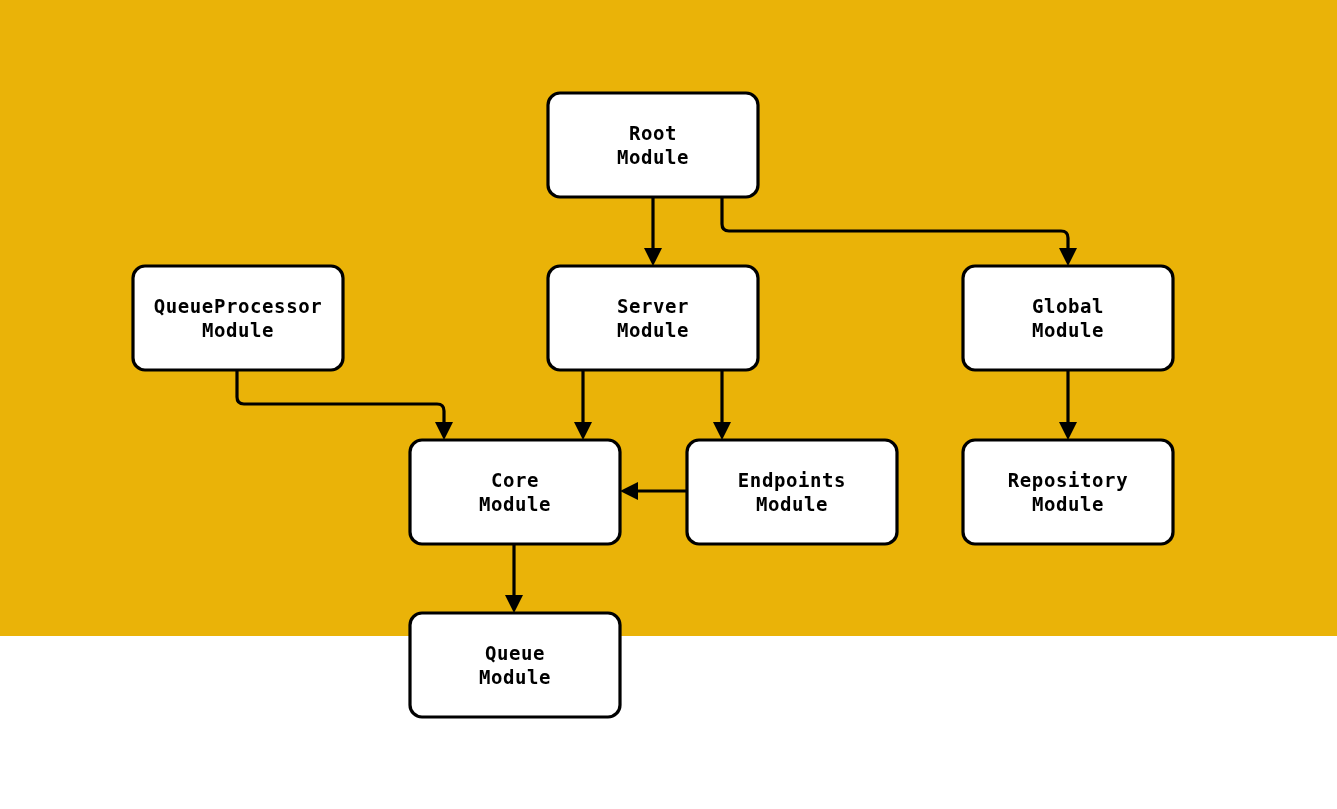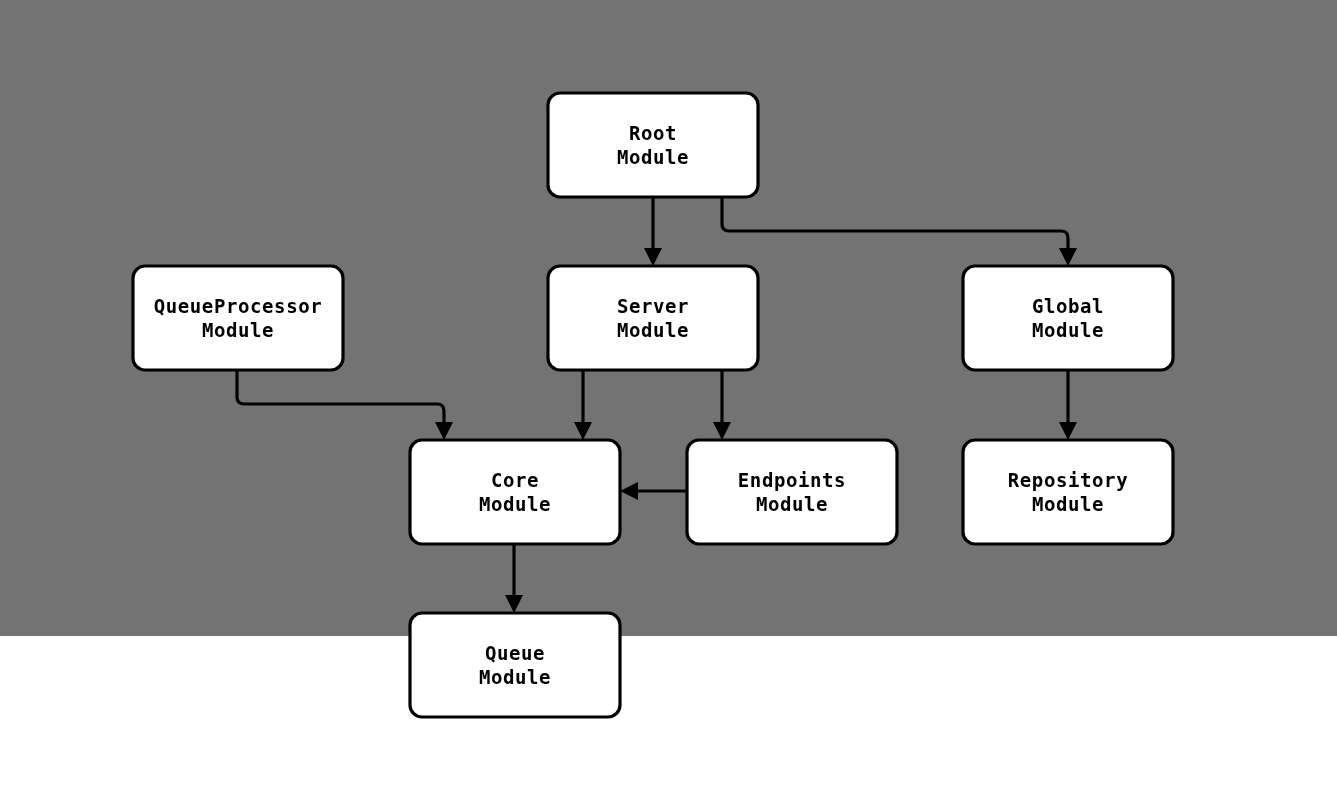--- a/index.html
+++ b/index.html
@@ -10,21 +10,21 @@
   body {
     width: 1337px;
     height: 809px;
     font-family: "DejaVu Sans Mono", "Liberation Mono", monospace;
     overflow: hidden;
   }
   #diagram-canvas {
     position: relative;
     width: 1337px;
     height: 636px;
-    background: #737373;
+    background: #eab308;
   }
   svg.diagram-svg {
     position: absolute;
     top: 0;
     left: 0;
     width: 1337px;
     height: 809px;
     display: block;
   }
   .node-box {

